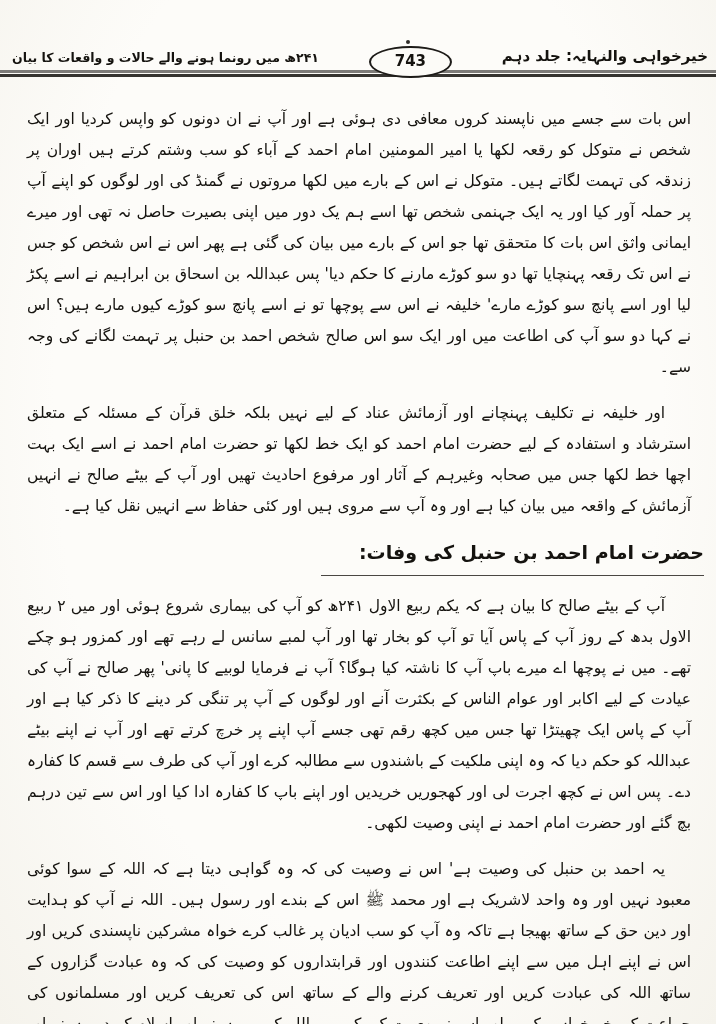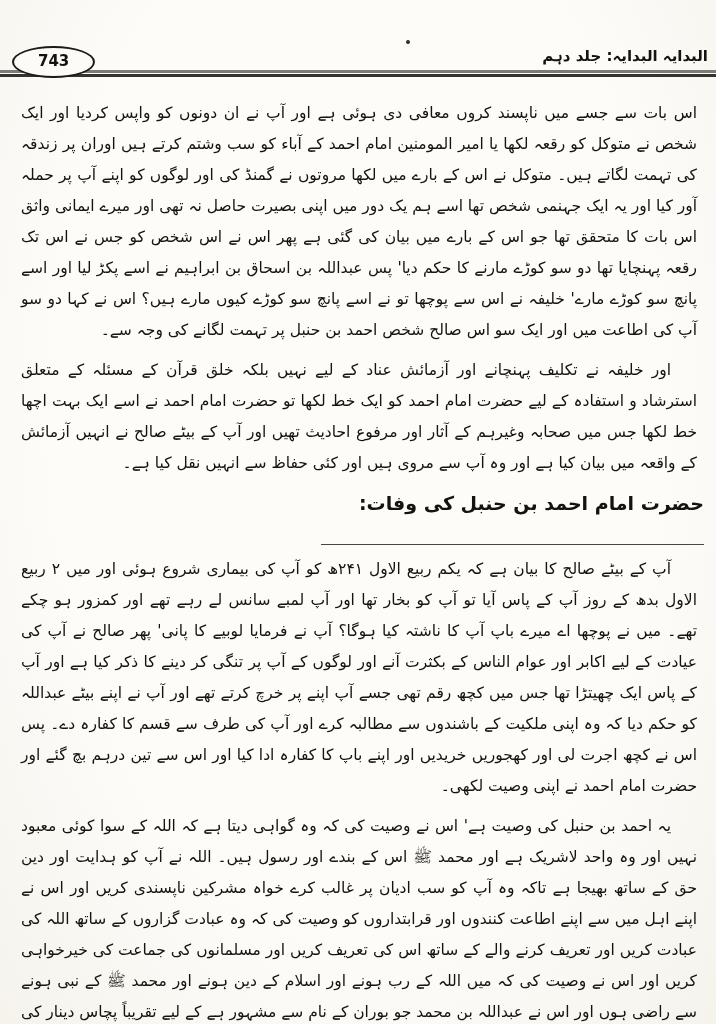--- a/index.html
+++ b/index.html
@@ -33,45 +33,46 @@
   }
   .header-rule {
     height:7px; margin-top:5px;
     background:linear-gradient(to bottom,#7d7b78 0 3px,#fcfbf7 3px 4px,#35332f 4px 7px);
   }
   .body-text {
     padding:12px 10px 0 12px;
     font-size:15.5px; line-height:31px;
     text-align:justify;
   }
-  .body-text p { margin:9px; }
+  .body-text p { margin:15px; }
   p.indent { text-indent:26px; }
   .section-heading { margin:9px 2px 7px 0; text-align:right; }
   .section-heading .heading-inner {
     display:inline-block;
     font-size:19px; font-weight:bold;
     border-bottom:1.5px solid #4a4743;
-    padding-bottom:25px;
+    padding-bottom:7px;
     padding-inline-end:38px;
   }
   .bismillah {
     text-align:center; font-weight:bold; font-size:16.5px;
     margin:7px 0 7px !important;
   }
 </style>
 </head>
 <body>
 
 <div class="page">
 
   <div class="speck"></div>
 
   <div class="header">
-    <span class="book-title">البدایہ البدایہ: جلد دہم</span>
+    <span class="book-title">خیرخواہی والنہایہ: جلد دہم</span>
     <span class="page-badge">743</span>
+    <span class="chapter-title">۲۴۱ھ میں رونما ہونے والے حالات و واقعات کا بیان</span>
   </div>
 
   <div class="header-rule"></div>
 
   <div class="body-text">
 
     <p>اس بات سے جسے میں ناپسند کروں معافی دی ہوئی ہے اور آپ نے ان دونوں کو واپس کردیا اور ایک شخص نے متوکل کو رقعہ لکھا یا امیر المومنین امام احمد کے آباء کو سب وشتم کرتے ہیں اوران پر زندقہ کی تہمت لگاتے ہیں۔ متوکل نے اس کے بارے میں لکھا مروتوں نے گمنڈ کی اور لوگوں کو اپنے آپ پر حملہ آور کیا اور یہ ایک جہنمی شخص تھا اسے ہم یک دور میں اپنی بصیرت حاصل نہ تھی اور میرے ایمانی واثق اس بات کا متحقق تھا جو اس کے بارے میں بیان کی گئی ہے پھر اس نے اس شخص کو جس نے اس تک رقعہ پہنچایا تھا دو سو کوڑے مارنے کا حکم دیا' پس عبداللہ بن اسحاق بن ابراہیم نے اسے پکڑ لیا اور اسے پانچ سو کوڑے مارے' خلیفہ نے اس سے پوچھا تو نے اسے پانچ سو کوڑے کیوں مارے ہیں؟ اس نے کہا دو سو آپ کی اطاعت میں اور ایک سو اس صالح شخص احمد بن حنبل پر تہمت لگانے کی وجہ سے۔</p>
 
     <p class="indent">اور خلیفہ نے تکلیف پہنچانے اور آزمائش عناد کے لیے نہیں بلکہ خلق قرآن کے مسئلہ کے متعلق استرشاد و استفادہ کے لیے حضرت امام احمد کو ایک خط لکھا تو حضرت امام احمد نے اسے ایک بہت اچھا خط لکھا جس میں صحابہ وغیرہم کے آثار اور مرفوع احادیث تھیں اور آپ کے بیٹے صالح نے انہیں آزمائش کے واقعہ میں بیان کیا ہے اور وہ آپ سے مروی ہیں اور کئی حفاظ سے انہیں نقل کیا ہے۔</p>
 

